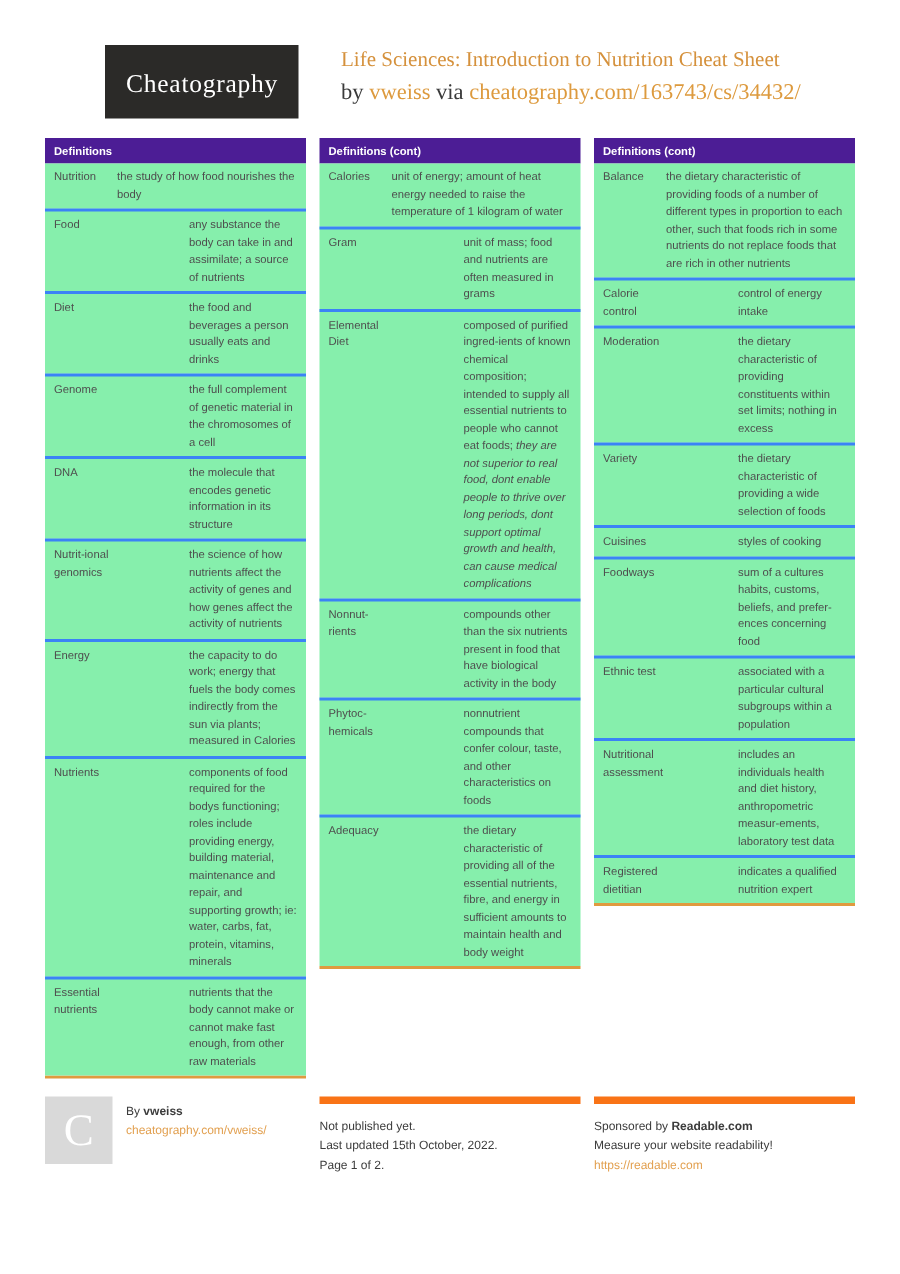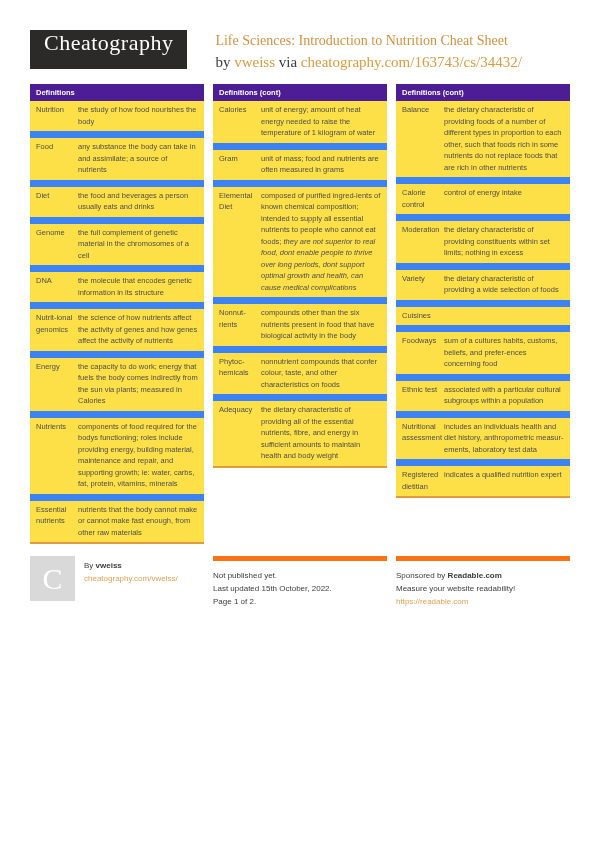--- a/index.html
+++ b/index.html
@@ -2,34 +2,34 @@
 <html><head>
 <meta charset="utf-8">
 <style>
   html,body { margin:0; padding:0; background:#ffffff; }
   body { width:600px; height:849px; font-family:"Liberation Sans", sans-serif; -webkit-font-smoothing:antialiased; }
   .page { position:relative; width:600px; height:849px; overflow:hidden; background:#fff; }
 
   
   .header { display:flex; align-items:flex-start; padding:30px 30px 0 30px; }
   .logo-box { background:#2b2a28; color:#fff; font-family:"Liberation Serif", serif;
-              font-size:22px; padding:0 14px 13px 14px; letter-spacing:0.5px; }
+              font-size:17px; padding:16px 14px 13px 14px; letter-spacing:0.5px;margin-left:40px; }
   .title-block { margin-left:28px; padding-top:2px; }
   .page-title { color:#d5913c; font-family:"Liberation Serif", serif; font-size:14px; line-height:18px; }
   .byline { font-family:"Liberation Serif", serif; font-size:15px; color:#3a3a3a; margin-top:4px; }
   .byline .lnk { color:#dd9a3e; text-decoration:none; cursor:pointer; }
 
   
   .columns { display:flex; gap:9px; padding:13px 30px 0 30px; align-items:flex-start; }
   .col { width:174px; flex:none; }
   .table { border-bottom:2px solid #e09a3f; }
   .table-header { background:#4c1d95; color:#ffffff; font-size:7.5px; font-weight:bold;
                   padding:4px 6px 4px 6px; }
-  .row { display:flex; background:#fde047; }
-  .row + .row { border-top:7px solid #3b82f6; }
+  .row { display:flex; background:#86efac; }
+  .row + .row { border-top:2px solid #3b82f6;gap:48px; }
   .term { flex:none; width:46px; padding:3px 2px 4px 6px; font-size:7.5px; line-height:11.5px; color:#4e4e4e; box-sizing:border-box; }
   .def  { flex:1; padding:3px 6px 4px 2px; font-size:7.5px; line-height:11.5px; color:#4e4e4e; }
   .def em { font-style:italic; }
 
   
   .footer { display:flex; gap:9px; padding:12px 30px 0 30px; align-items:flex-start; }
   .footer-col { width:174px; flex:none; font-size:8px; color:#3c3c3c; line-height:13px; box-sizing:border-box; }
   .footer-col.ruled { border-top:5px solid #f97316; padding-top:8px; }
   .footer-left { display:flex; }
   .c-box { width:45px; height:45px; background:#d9d9d9; color:#ffffff; flex:none;
@@ -147,20 +147,21 @@
             <div class="row">
               <div class="term">Moderation</div>
               <div class="def">the dietary characteristic of providing constituents within set limits; nothing in excess</div>
             </div>
             <div class="row">
               <div class="term">Variety</div>
               <div class="def">the dietary characteristic of providing a wide selection of foods</div>
             </div>
             <div class="row">
               <div class="term">Cuisines</div>
+              <div class="def">styles of cooking</div>
             </div>
             <div class="row">
               <div class="term">Foodways</div>
               <div class="def">sum of a cultures habits, customs, beliefs, and prefer-ences concerning food</div>
             </div>
             <div class="row">
               <div class="term">Ethnic test</div>
               <div class="def">associated with a particular cultural subgroups within a population</div>
             </div>
             <div class="row">

